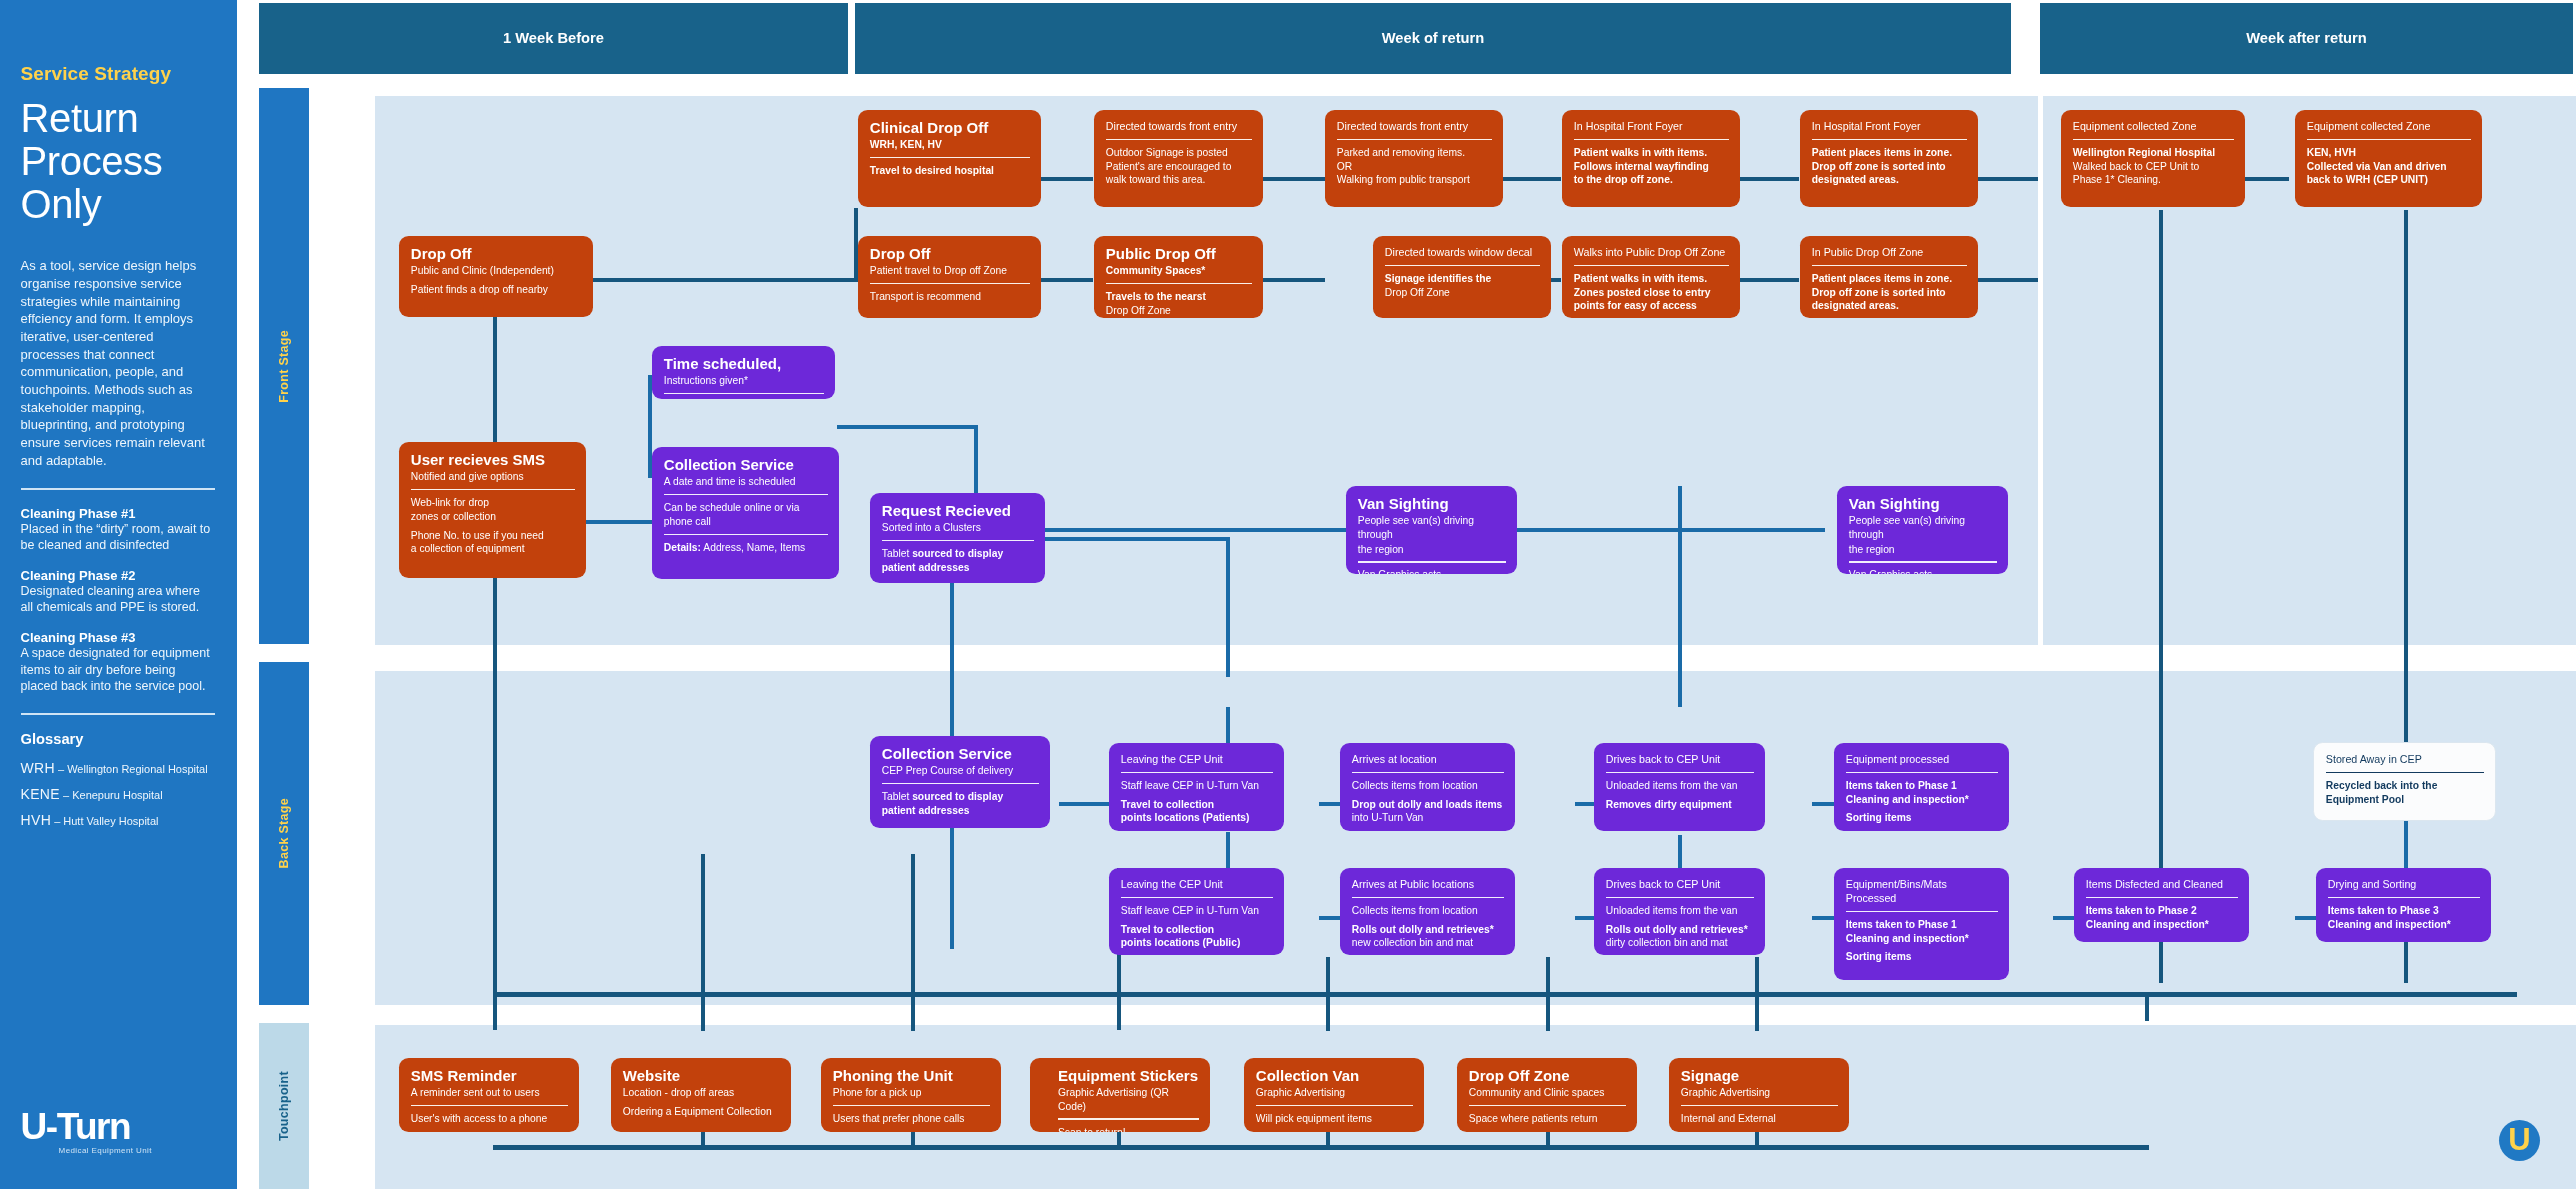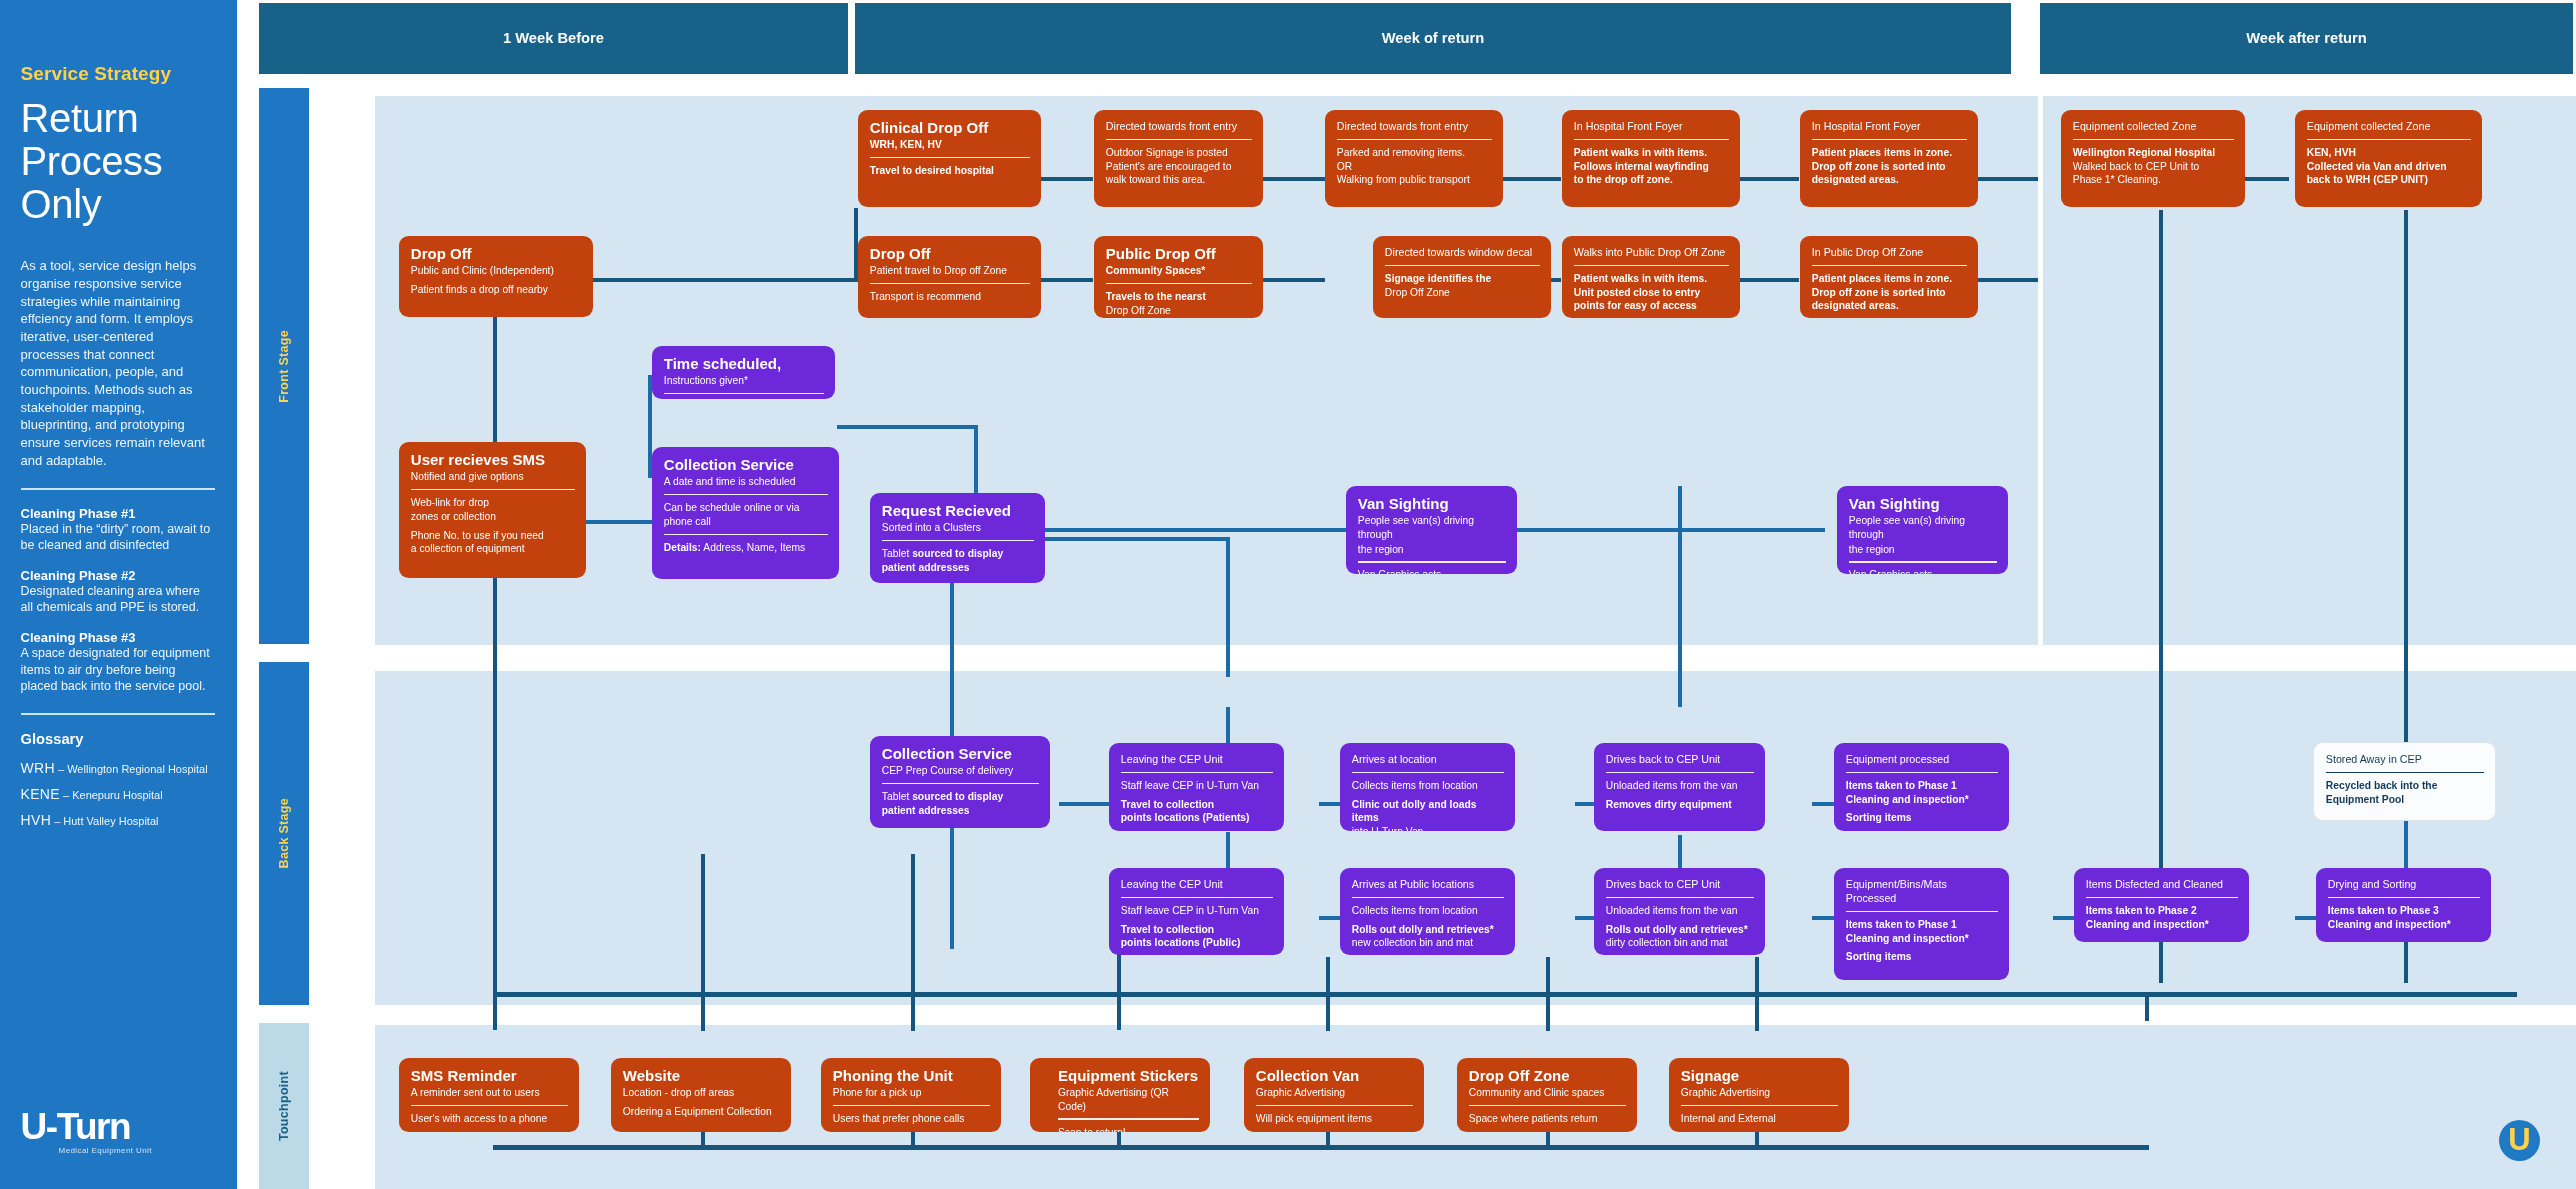--- a/index.html
+++ b/index.html
@@ -272,21 +272,21 @@
     <div class="c-rule"></div>
     <div class="c-line b">Patient walks in with items.</div>
     <div class="c-line b">Follows internal wayfinding</div>
     <div class="c-line b">to the drop off zone.</div>
   </div>
 
   <div class="card dark" style="left:1562px;top:236px;width:178px;height:82px;">
     <div class="c-head">Walks into Public Drop Off Zone</div>
     <div class="c-rule"></div>
     <div class="c-line b">Patient walks in with items.</div>
-    <div class="c-line b">Unit posted close  to entry</div>
+    <div class="c-line b">Zones posted close  to entry</div>
     <div class="c-line b">points for easy of access</div>
   </div>
 
   <div class="card dark" style="left:1800px;top:110px;width:178px;height:97px;">
     <div class="c-head">In Hospital Front Foyer</div>
     <div class="c-rule"></div>
     <div class="c-line b">Patient places items in zone.</div>
     <div class="c-line b">Drop off zone is sorted into</div>
     <div class="c-line b">designated areas.</div>
   </div>
@@ -380,21 +380,21 @@
     <div class="c-rule"></div>
     <div class="c-line">Staff leave CEP in U-Turn Van</div>
     <div class="c-line b mt">Travel to collection</div>
     <div class="c-line b">points locations (Patients)</div>
   </div>
 
   <div class="card blue" style="left:1328px;top:743px;width:175px;height:88px;">
     <div class="c-head">Arrives at location</div>
     <div class="c-rule"></div>
     <div class="c-line">Collects items from location</div>
-    <div class="c-line b mt">Clinic out dolly and loads items</div>
+    <div class="c-line b mt">Drop out dolly and loads items</div>
     <div class="c-line">into U-Turn Van</div>
   </div>
 
   <div class="card blue" style="left:1582px;top:743px;width:171px;height:88px;">
     <div class="c-head">Drives back to CEP Unit</div>
     <div class="c-rule"></div>
     <div class="c-line">Unloaded items from the van</div>
     <div class="c-line b mt">Removes dirty equipment</div>
   </div>
 

